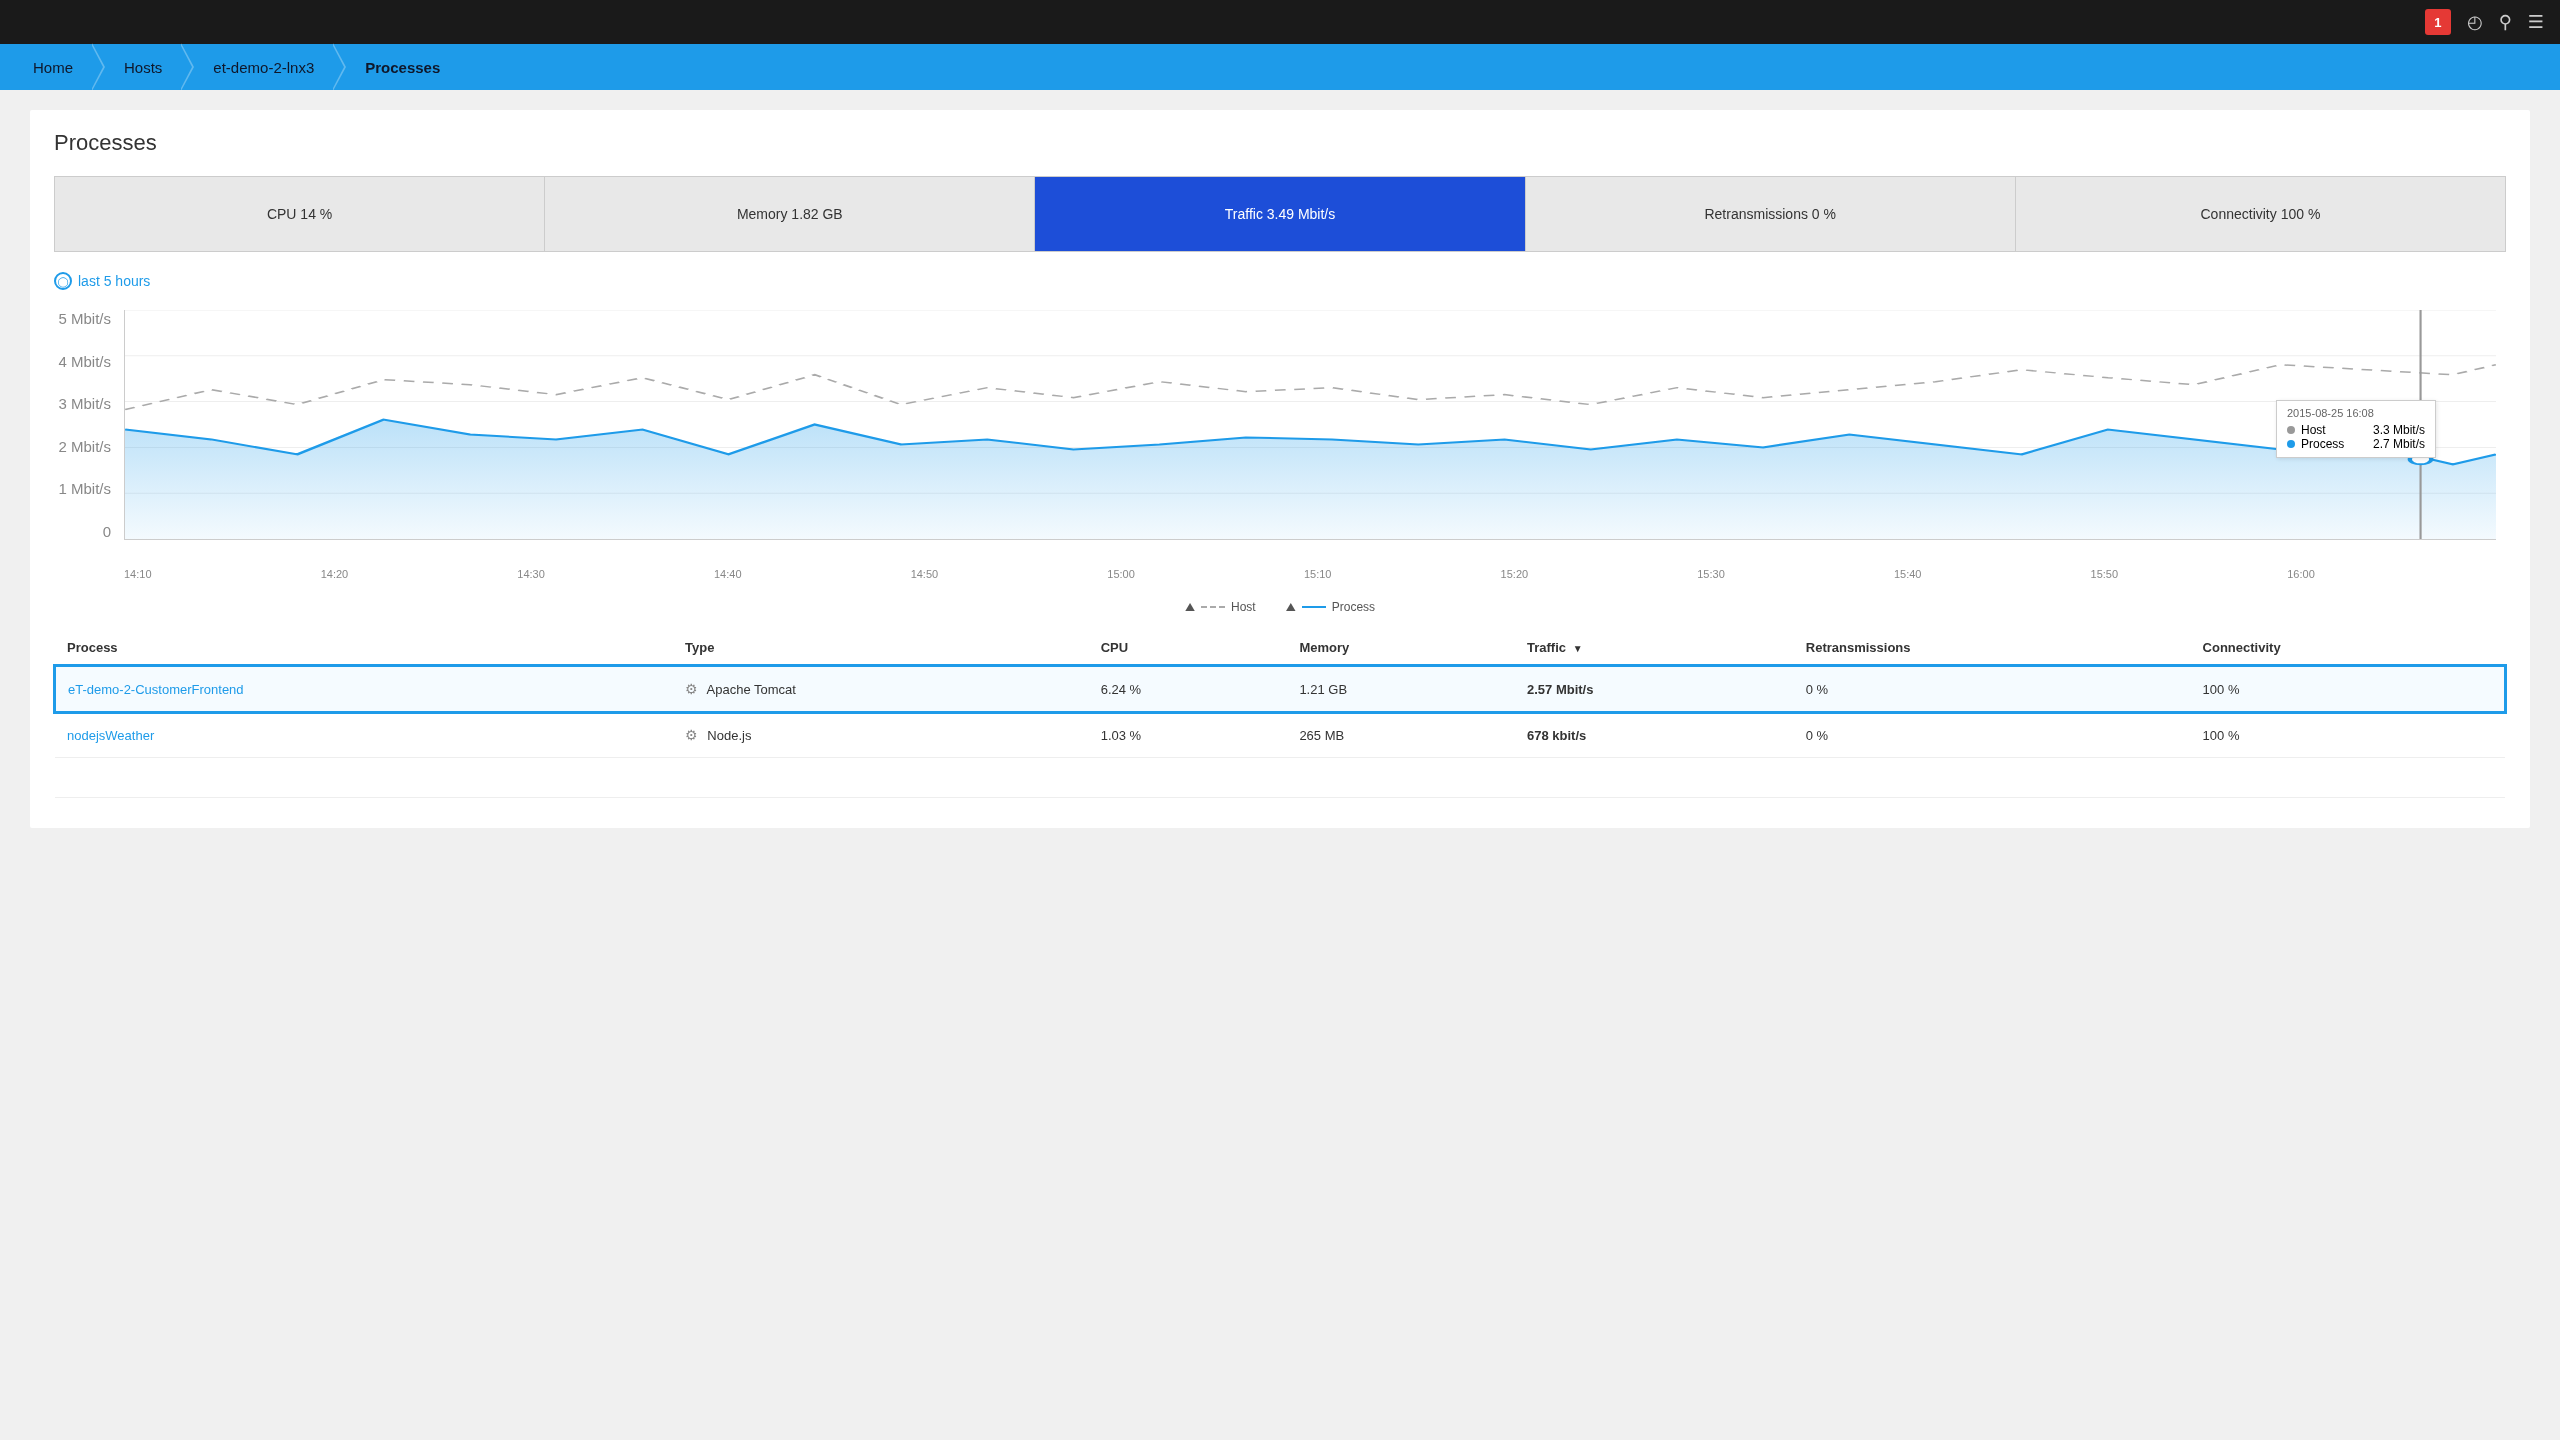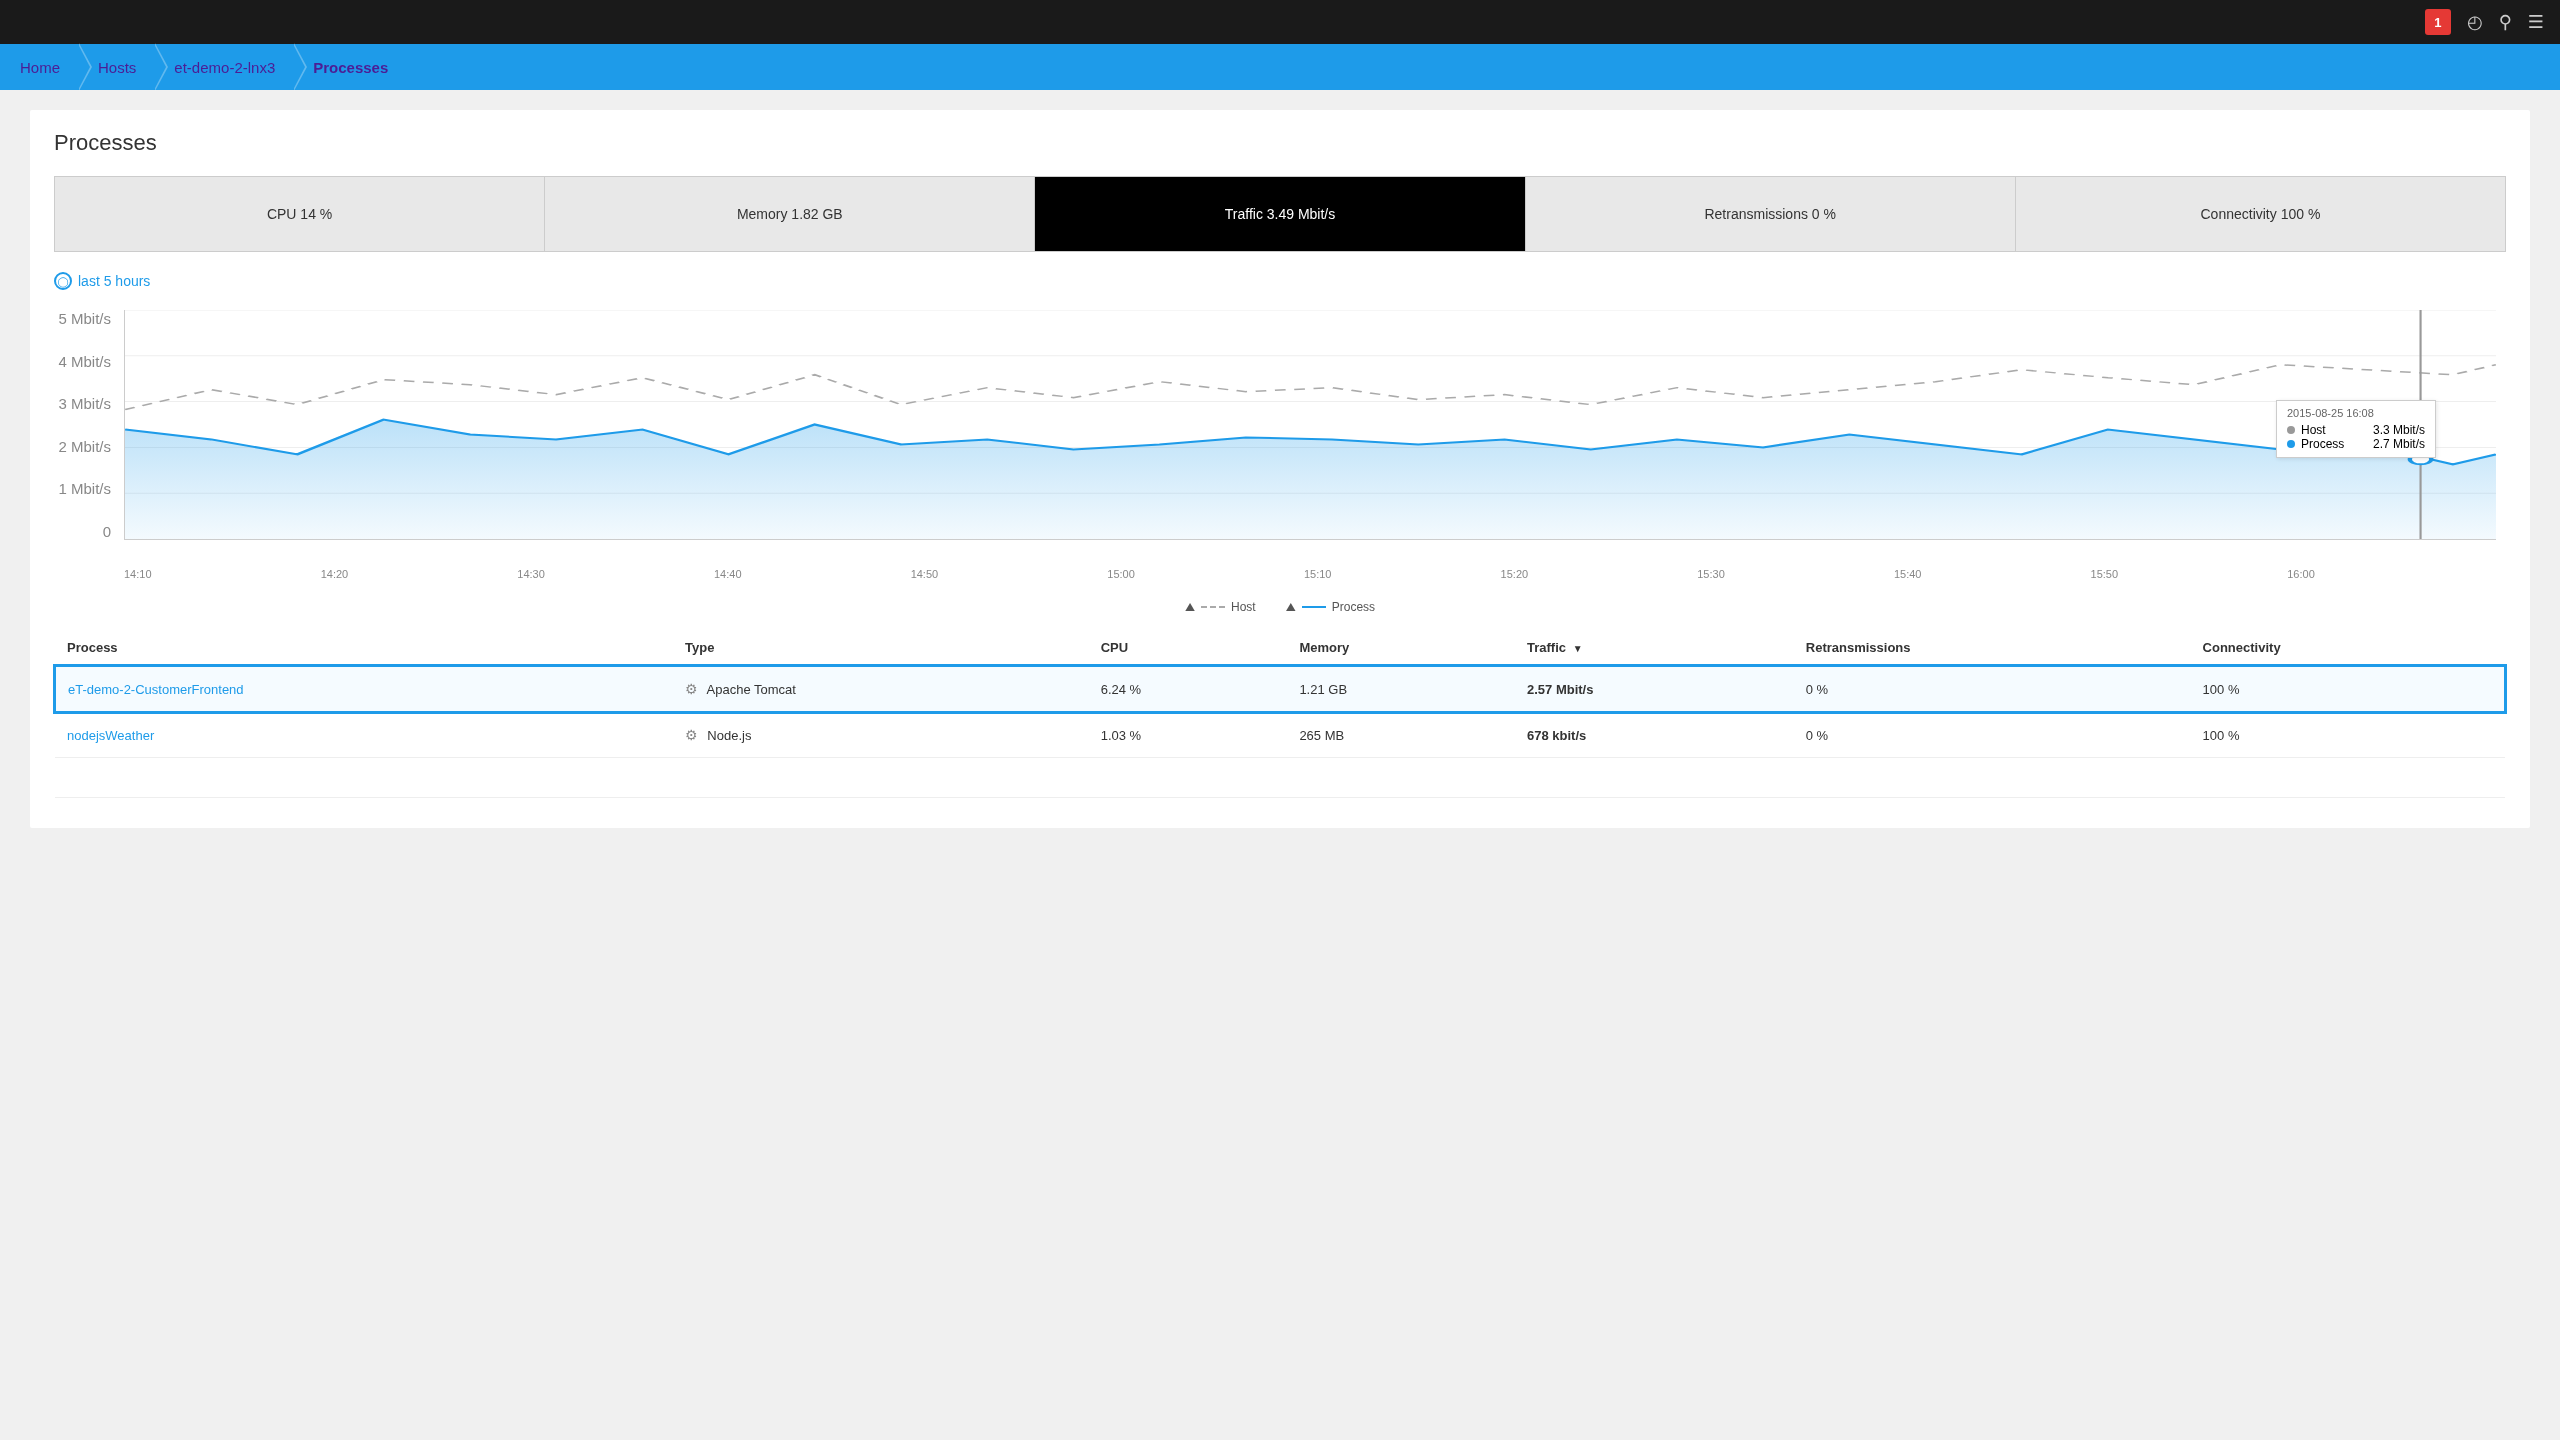--- a/index.html
+++ b/index.html
@@ -35,23 +35,23 @@
 
     
     .breadcrumb {
       background: #1e9be9;
       height: 46px;
       display: flex;
       align-items: center;
       padding: 0 0 0 0;
     }
     .breadcrumb-item {
-      color: #4c1d95;
+      color: #0f172a;
       font-size: 15px;
-      padding: 0 18px 0 20px;
+      padding: 0 18px 0 33px;
       height: 100%;
       display: flex;
       align-items: center;
       position: relative;
       cursor: pointer;
       white-space: nowrap;
     }
     .breadcrumb-item:not(:last-child)::after {
       content: '';
       position: absolute;
@@ -110,21 +110,21 @@
       padding: 29px 16px;
       text-align: center;
       background: #e8e8e8;
       border-right: 1px solid #ccc;
       cursor: pointer;
       font-size: 14px;
       color: #333;
     }
     .metric-tab:last-child { border-right: none; }
     .metric-tab.active {
-      background: #000000;
+      background: #1d4ed8;
       color: white;
       font-weight: 500;
     }
 
     
     .time-selector {
       color: #1e9be9;
       font-size: 14px;
       display: flex;
       align-items: center;

